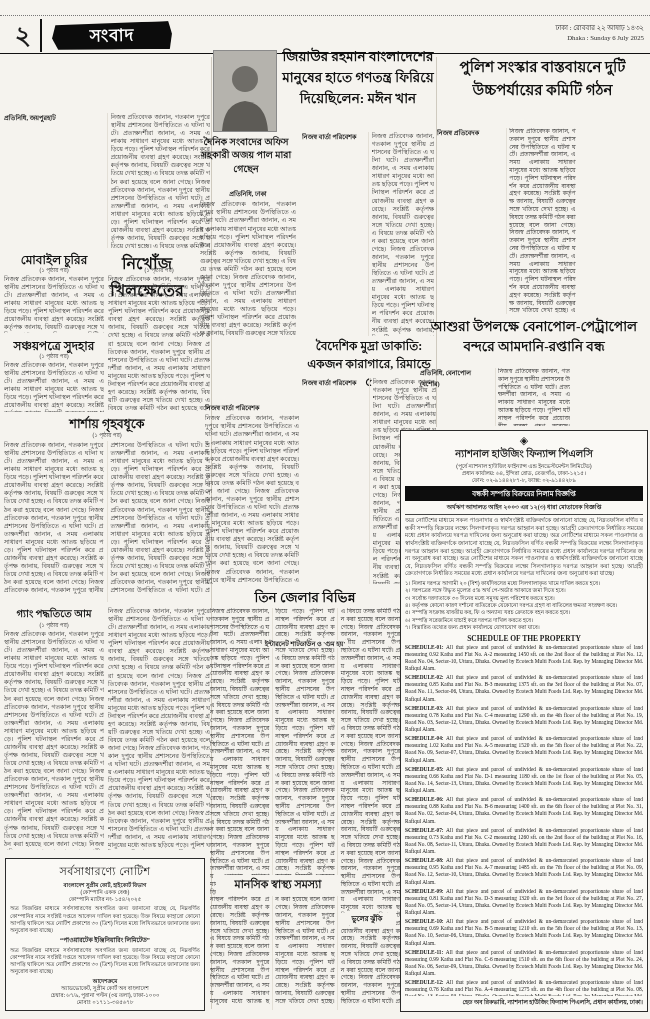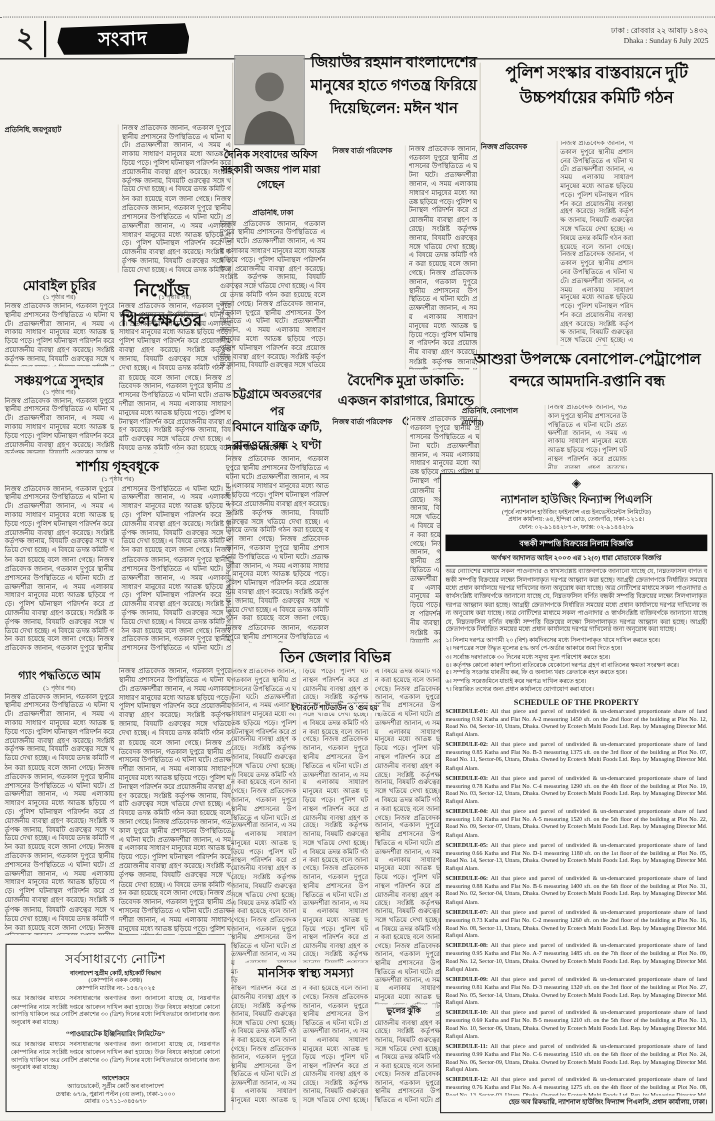--- a/index.html
+++ b/index.html
@@ -109,25 +109,20 @@
     <div class="byline">নিজস্ব প্রতিবেদক</div>
     <div class="greek" style="font-size:6px;">নিজস্ব প্রতিবেদক জানান, গতকাল দুপুরে স্থানীয় প্রশাসনের উপস্থিতিতে এ ঘটনা ঘটে। প্রত্যক্ষদর্শীরা জানান, এ সময় এলাকায় সাধারণ মানুষের মধ্যে আতঙ্ক ছড়িয়ে পড়ে। পুলিশ ঘটনাস্থল পরিদর্শন করে প্রয়োজনীয় ব্যবস্থা গ্রহণ করেছে। সংশ্লিষ্ট কর্তৃপক্ষ জানায়, বিষয়টি গুরুত্বের সঙ্গে খতিয়ে দেখা হচ্ছে। এ বিষয়ে তদন্ত কমিটি গঠন করা হয়েছে বলে জানা গেছে। নিজস্ব প্রতিবেদক জানান, গতকাল দুপুরে স্থানীয় প্রশাসনের উপস্থিতিতে এ ঘটনা ঘটে। প্রত্যক্ষদর্শীরা জানান, এ সময় এলাকায় সাধারণ মানুষের মধ্যে আতঙ্ক ছড়িয়ে পড়ে। পুলিশ ঘটনাস্থল পরিদর্শন করে প্রয়োজনীয় ব্যবস্থা গ্রহণ করেছে। সংশ্লিষ্ট কর্তৃপক্ষ জানায়, বিষয়টি গুরুত্বের সঙ্গে খতিয়ে দেখা হচ্ছে। এ বিষয়ে তদন্ত কমিটি গঠন করা হয়েছে বলে জানা গেছে। নিজস্ব প্রতিবেদক জানান, গতকাল দুপুরে স্থানীয় প্রশাসনের উপস্থিতিতে এ ঘটনা ঘটে। প্রত্যক্ষদর্শীরা জানান, এ সময় এলাকায় সাধারণ মানুষের মধ্যে আতঙ্ক ছড়িয়ে পড়ে। পুলিশ ঘটনাস্থল পরিদর্শন করে প্রয়োজনীয় ব্যবস্থা গ্রহণ করেছে। সংশ্লিষ্ট কর্তৃপক্ষ জানায়, বিষয়টি গুরুত্বের সঙ্গে খতিয়ে দেখা হচ্ছে। এ বিষয়ে তদন্ত কমিটি গঠন করা হয়েছে বলে জানা গেছে। নিজস্ব প্রতিবেদক জানান, গতকাল দুপুরে স্থানীয় প্রশাসনের উপস্থিতিতে এ ঘটনা ঘটে। প্রত্যক্ষদর্শীরা জানান, এ সময় এলাকায় সাধারণ মানুষের মধ্যে আতঙ্ক ছড়িয়ে পড়ে। পুলিশ ঘটনাস্থল পরিদর্শন করে প্রয়োজনীয় ব্যবস্থা গ্রহণ করেছে। সংশ্লিষ্ট কর্তৃপক্ষ জানায়, বিষয়টি গুরুত্বের সঙ্গে খতিয়ে দেখা হচ্ছে। এ বিষয়ে তদন্ত কমিটি গঠন করা হয়েছে বলে জানা গেছে। নিজস্ব প্রতিবেদক জানান, গতকাল দুপুরে স্থানীয় প্রশাসনের উপস্থিতিতে এ ঘটনা ঘটে। প্রত্যক্ষদর্শীরা জানান, এ সময় এলাকায় সাধারণ মানুষের মধ্যে আতঙ্ক ছড়িয়ে পড়ে। পুলিশ ঘটনাস্থল পরিদর্শন করে প্রয়োজনীয় ব্যবস্থা গ্রহণ করেছে। সংশ্লিষ্ট কর্তৃপক্ষ জানায়, বিষয়টি গুরুত্বের সঙ্গে খতিয়ে দেখা হচ্ছে। এ বিষয়ে তদন্ত কমিটি গঠন করা হয়েছে বলে জানা গেছে। নিজস্ব প্রতিবেদক জানান, গতকাল দুপুরে স্থানীয় প্রশাসনের উপস্থিতিতে এ ঘটনা ঘটে। প্রত্যক্ষদর্শীরা জানান, এ সময় এলাকায় সাধারণ মানুষের মধ্যে আতঙ্ক ছড়িয়ে পড়ে। পুলিশ ঘটনাস্থল পরিদর্শন করে প্রয়োজনীয় ব্যবস্থা গ্রহণ করেছে। সংশ্লিষ্ট কর্তৃপক্ষ জানায়, বিষয়টি গুরুত্বের সঙ্গে খতিয়ে দেখা হচ্ছে। এ বিষয়ে তদন্ত কমিটি গঠন করা হয়েছে বলে জানা গেছে। নিজস্ব প্রতিবেদক জানান, গতকাল দুপুরে স্থানীয় প্রশাসনের উপস্থিতিতে এ ঘটনা ঘটে। প্রত্যক্ষদর্শীরা জানান, এ সময় এলাকায় সাধারণ মানুষের মধ্যে আতঙ্ক ছড়িয়ে পড়ে। পুলিশ ঘটনাস্থল পরিদর্শন করে প্রয়োজনীয় ব্যবস্থা গ্রহণ করেছে। সংশ্লিষ্ট কর্তৃপক্ষ জানায়, বিষয়টি গুরুত্বের সঙ্গে খতিয়ে দেখা হচ্ছে। এ বিষয়ে তদন্ত কমিটি গঠন করা হয়েছে বলে জানা গেছে। </div>
   </div>
 
   <div class="abs head" style="left:420px;top:317px;width:228px;font-size:13.5px;line-height:1.5;">আশুরা উপলক্ষে বেনাপোল-পেট্রাপোল বন্দরে আমদানি-রপ্তানি বন্ধ</div>
   <div class="abs cols3" style="left:420px;top:368px;width:228px;height:58px;overflow:hidden;">
     <div class="byline">প্রতিনিধি, বেনাপোল (যশোর)</div>
     <div class="greek" style="font-size:6px;">নিজস্ব প্রতিবেদক জানান, গতকাল দুপুরে স্থানীয় প্রশাসনের উপস্থিতিতে এ ঘটনা ঘটে। প্রত্যক্ষদর্শীরা জানান, এ সময় এলাকায় সাধারণ মানুষের মধ্যে আতঙ্ক ছড়িয়ে পড়ে। পুলিশ ঘটনাস্থল পরিদর্শন করে প্রয়োজনীয় ব্যবস্থা গ্রহণ করেছে। সংশ্লিষ্ট কর্তৃপক্ষ জানায়, বিষয়টি গুরুত্বের সঙ্গে খতিয়ে দেখা হচ্ছে। এ বিষয়ে তদন্ত কমিটি গঠন করা হয়েছে বলে জানা গেছে। নিজস্ব প্রতিবেদক জানান, গতকাল দুপুরে স্থানীয় প্রশাসনের উপস্থিতিতে এ ঘটনা ঘটে। প্রত্যক্ষদর্শীরা জানান, এ সময় এলাকায় সাধারণ মানুষের মধ্যে আতঙ্ক ছড়িয়ে পড়ে। পুলিশ ঘটনাস্থল পরিদর্শন করে প্রয়োজনীয় ব্যবস্থা গ্রহণ করেছে। সংশ্লিষ্ট কর্তৃপক্ষ জানায়, বিষয়টি গুরুত্বের সঙ্গে খতিয়ে দেখা হচ্ছে। এ বিষয়ে তদন্ত কমিটি গঠন করা হয়েছে বলে জানা গেছে। </div>
   </div>
 
-  <div class="abs head" style="left:205px;top:352px;width:94px;font-size:10.5px;line-height:1.45;">
-    <div>চট্টগ্রামে অবতরণের পর</div>
-    <div>বিমানে যান্ত্রিক ত্রুটি,</div>
-    <div>রানওয়ে বন্ধ ২ ঘণ্টা</div>
-  </div>
   <div class="abs greek" style="left:205px;top:404px;width:94px;height:180px;">
     <div class="byline">নিজস্ব বার্তা পরিবেশক</div>
     <span>নিজস্ব প্রতিবেদক জানান, গতকাল দুপুরে স্থানীয় প্রশাসনের উপস্থিতিতে এ ঘটনা ঘটে। প্রত্যক্ষদর্শীরা জানান, এ সময় এলাকায় সাধারণ মানুষের মধ্যে আতঙ্ক ছড়িয়ে পড়ে। পুলিশ ঘটনাস্থল পরিদর্শন করে প্রয়োজনীয় ব্যবস্থা গ্রহণ করেছে। সংশ্লিষ্ট কর্তৃপক্ষ জানায়, বিষয়টি গুরুত্বের সঙ্গে খতিয়ে দেখা হচ্ছে। এ বিষয়ে তদন্ত কমিটি গঠন করা হয়েছে বলে জানা গেছে। নিজস্ব প্রতিবেদক জানান, গতকাল দুপুরে স্থানীয় প্রশাসনের উপস্থিতিতে এ ঘটনা ঘটে। প্রত্যক্ষদর্শীরা জানান, এ সময় এলাকায় সাধারণ মানুষের মধ্যে আতঙ্ক ছড়িয়ে পড়ে। পুলিশ ঘটনাস্থল পরিদর্শন করে প্রয়োজনীয় ব্যবস্থা গ্রহণ করেছে। সংশ্লিষ্ট কর্তৃপক্ষ জানায়, বিষয়টি গুরুত্বের সঙ্গে খতিয়ে দেখা হচ্ছে। এ বিষয়ে তদন্ত কমিটি গঠন করা হয়েছে বলে জানা গেছে। নিজস্ব প্রতিবেদক জানান, গতকাল দুপুরে স্থানীয় প্রশাসনের উপস্থিতিতে এ ঘটনা ঘটে। প্রত্যক্ষদর্শীরা জানান, এ সময় এলাকায় সাধারণ মানুষের মধ্যে আতঙ্ক ছড়িয়ে পড়ে। পুলিশ ঘটনাস্থল পরিদর্শন করে প্রয়োজনীয় ব্যবস্থা গ্রহণ করেছে। সংশ্লিষ্ট কর্তৃপক্ষ জানায়, বিষয়টি গুরুত্বের সঙ্গে খতিয়ে দেখা হচ্ছে। এ বিষয়ে তদন্ত কমিটি গঠন করা হয়েছে বলে জানা গেছে। </span>
   </div>
 
   <div class="abs head" style="left:302px;top:337px;width:134px;font-size:12px;line-height:1.5;">
     <div>বৈদেশিক মুদ্রা ডাকাতি:</div>
     <div>একজন কারাগারে, রিমান্ডে ৫</div>
   </div>
   <div class="abs cols2" style="left:302px;top:378px;width:134px;height:206px;overflow:hidden;">

